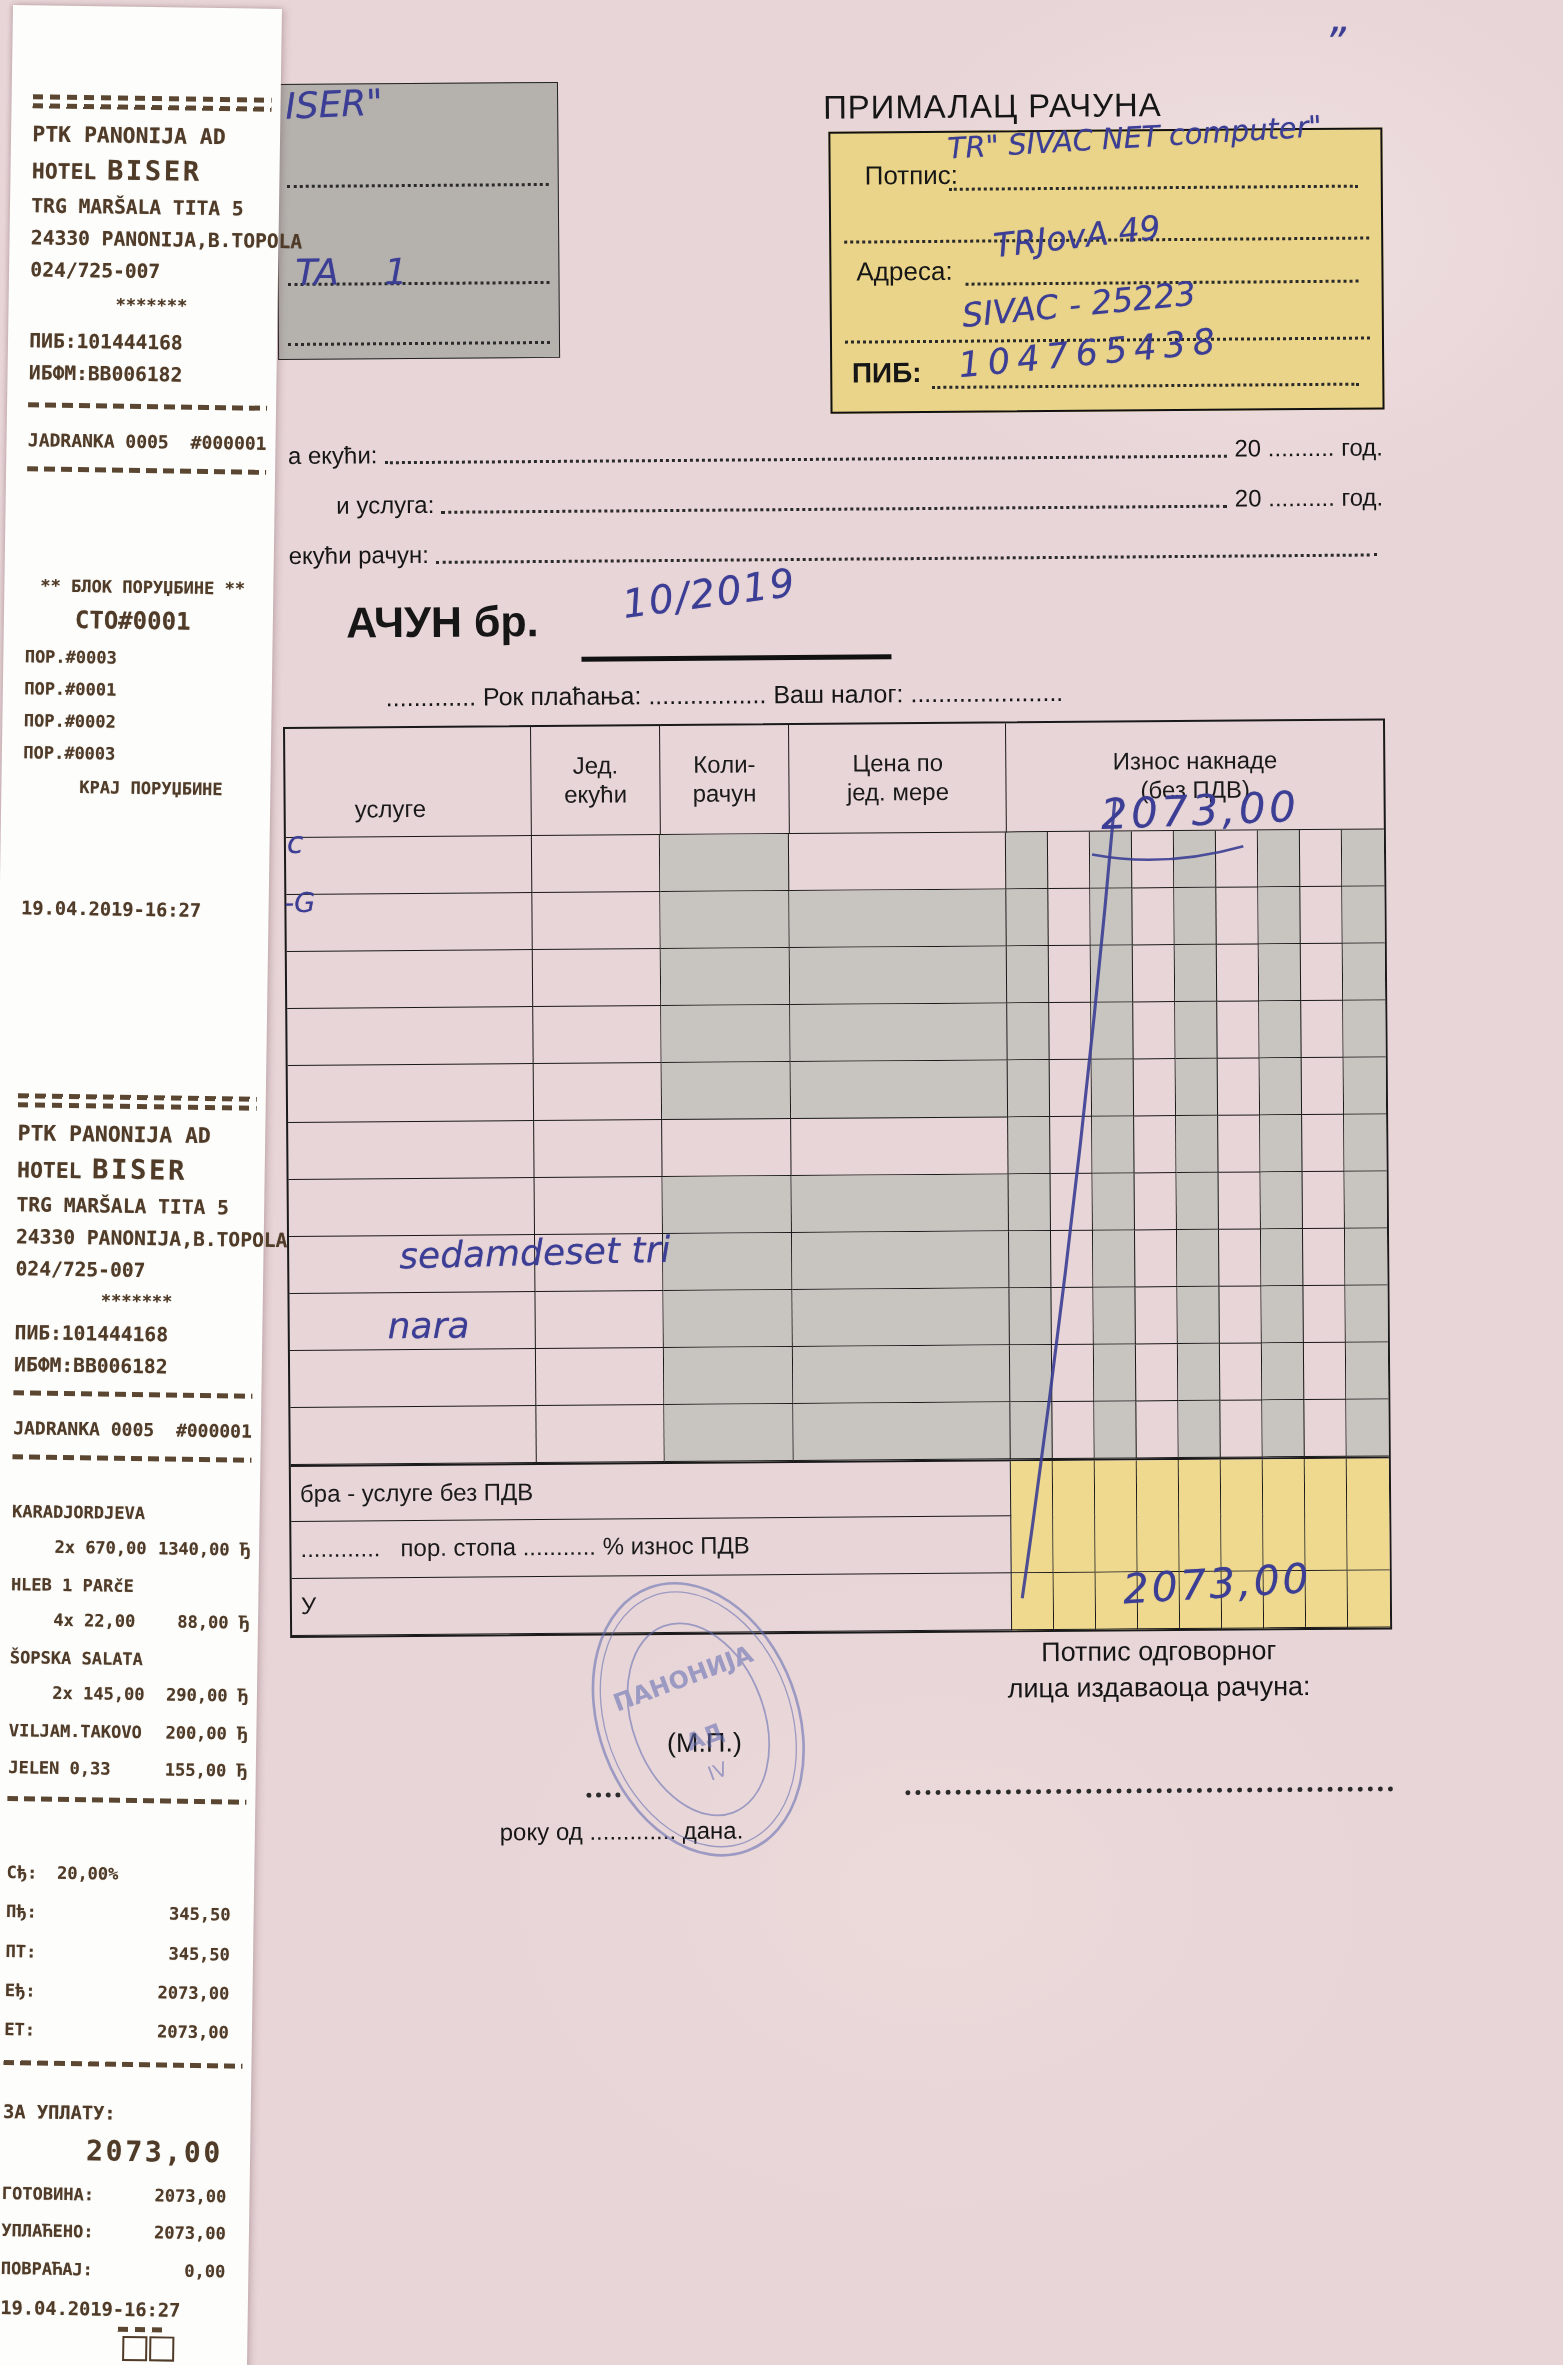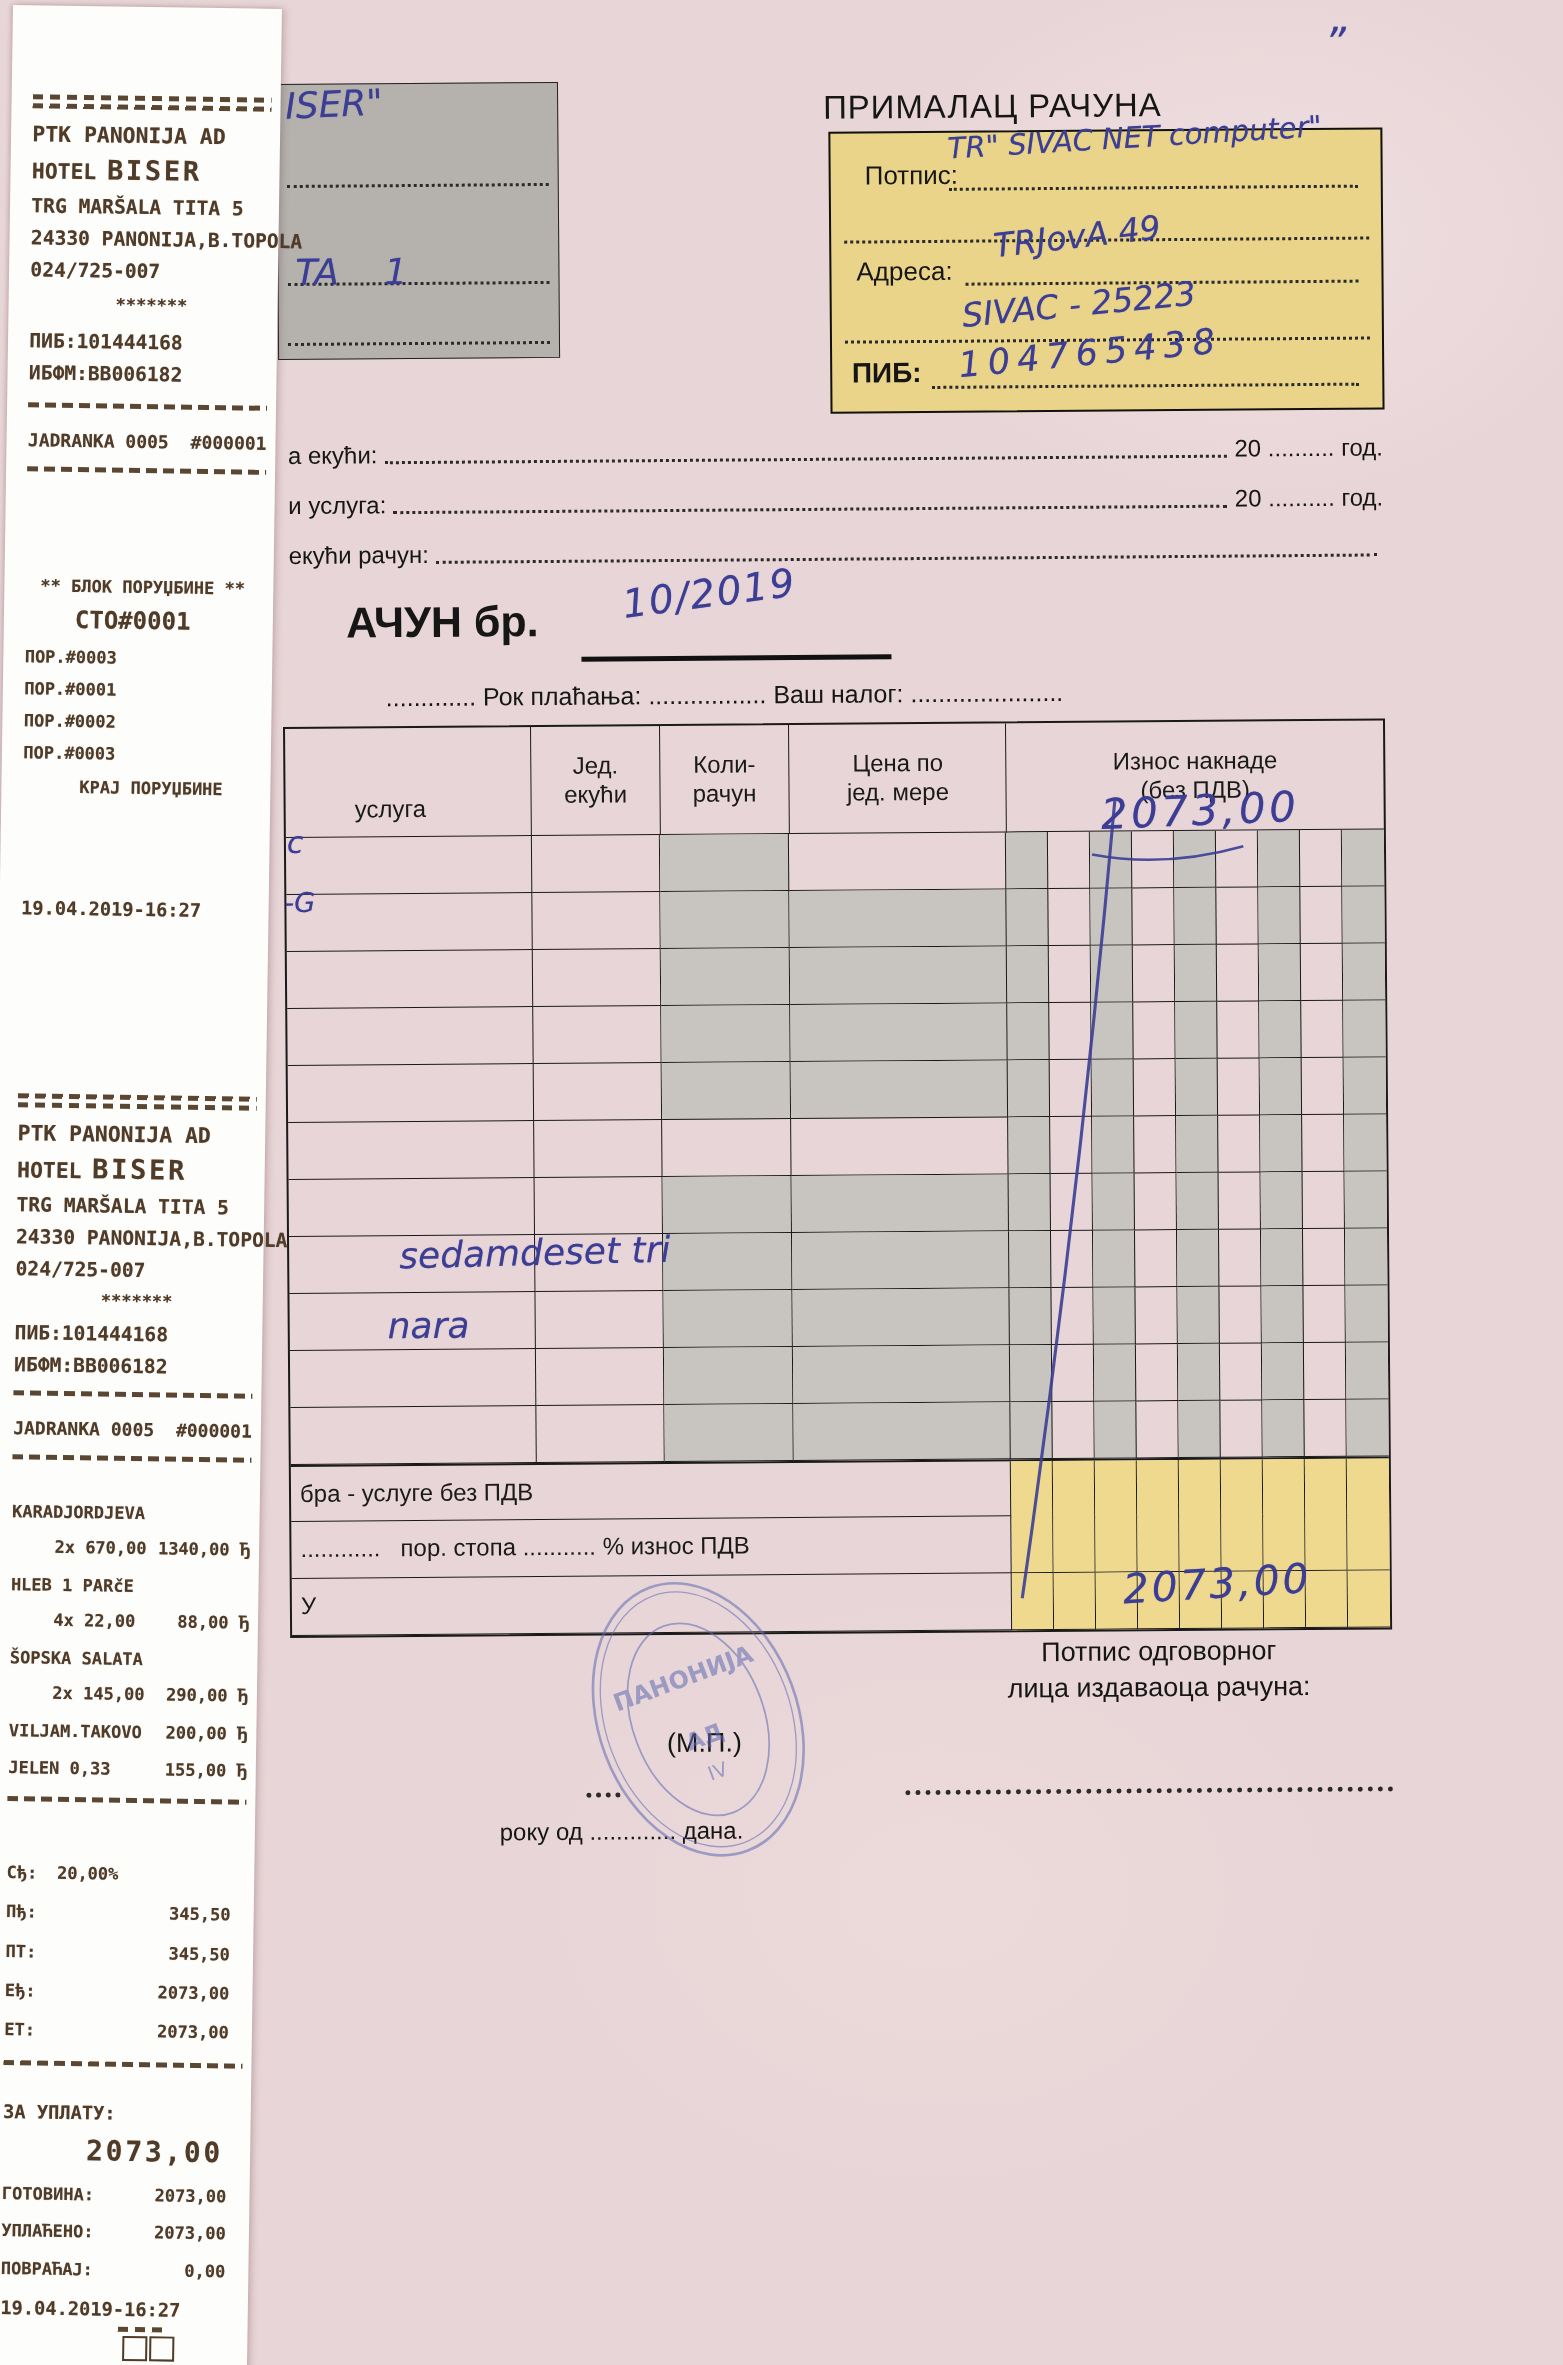--- a/index.html
+++ b/index.html
@@ -77,38 +77,38 @@
   <div class="hw" style="left:999px;top:219px;font-size:33px;transform:rotate(-6deg);">TRJovA 49</div>
   <div class="hw" style="left:967px;top:287px;font-size:33px;transform:rotate(-5deg);">SIVAC - 25223</div>
   <div class="hw" style="left:963px;top:335px;font-size:35px;letter-spacing:7.1px;transform:rotate(-5deg);">104765438</div>
 
   <div class="flexline" style="left:292px;top:438px;width:1095px;">
     <span class="lbl" style="position:static;">а екући:</span>
     <span class="fill"></span>
     <span class="lbl" style="position:static;">20 .......... год.</span>
   </div>
   <div class="flexline" style="left:292px;top:488px;width:1095px;">
-    <span class="lbl" style="position:static;">и услуга:</span>
+    <span class="lbl" style="position:static;margin-left:48px;">и услуга:</span>
     <span class="fill"></span>
     <span class="lbl" style="position:static;">20 .......... год.</span>
   </div>
   <div class="flexline" style="left:292px;top:538px;width:1095px;">
     <span class="lbl" style="position:static;">екући рачун:</span>
     <span class="fill"></span>
   </div>
 
   <div class="lbl" style="left:349px;top:595px;font-size:43px;font-weight:bold;">АЧУН бр.</div>
   <div class="hw" style="left:625px;top:570px;font-size:39px;transform:rotate(-7deg);letter-spacing:1.8px;">10/2019</div>
   <div class="abs" style="left:584px;top:655px;width:310px;height:4.5px;background:#111;"></div>
   <div class="lbl" style="left:388px;top:680px;font-size:25px;">............. Рок плаћања: ................. Ваш налог: ......................</div>
 
   <div id="tbl">
     <div class="trow" style="height:109px;">
       <div class="tcell hcell" style="width:247px;justify-content:flex-end;align-items:flex-start;padding:0 0 12.5px 69px;">
-        <span>услуга</span>
+        <span>услуге</span>
       </div>
       <div class="tcell hcell" style="width:129px;">
         <span>Јед.</span>
         <span>екући</span>
       </div>
       <div class="tcell hcell" style="width:130px;">
         <span>Коли-</span>
         <span>рачун</span>
       </div>
       <div class="tcell hcell" style="width:218px;">

